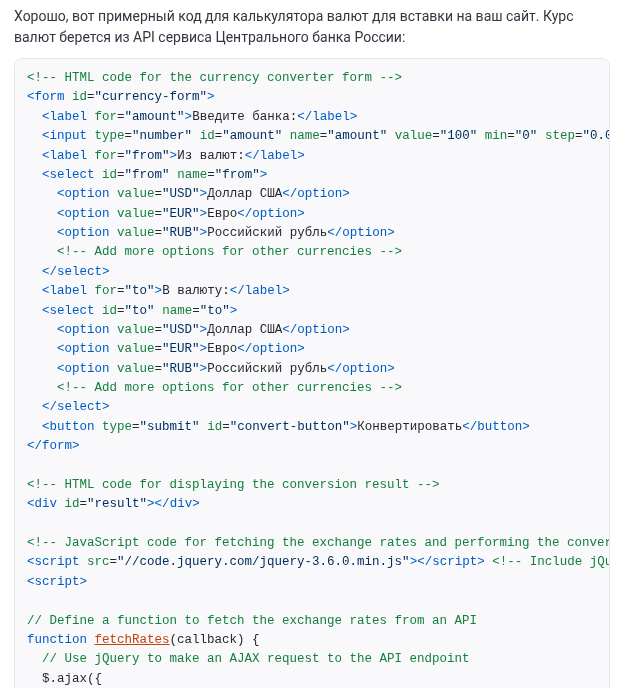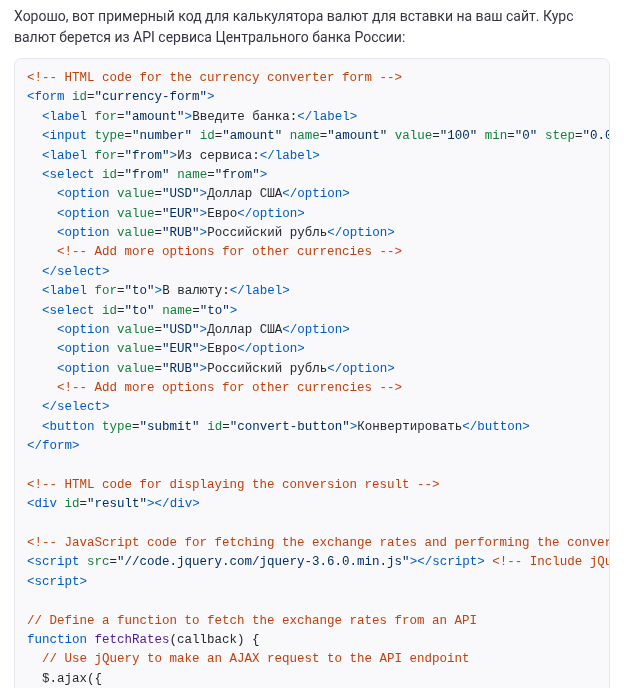--- a/index.html
+++ b/index.html
@@ -24,42 +24,42 @@
     padding: 10px 12px 10px 12px;
     overflow-x: auto;
   }
   pre {
     margin: 0;
     font-family: Consolas, "Courier New", monospace;
     font-size: 12.5px;
     line-height: 1.55;
     white-space: pre;
   }
-  .cm  { color: #c2410c; text-align: right; }           
+  .cm  { color: #15803d; text-align: right; }           
   .pn  { color: #005cc5; }           
   .tg  { color: #005cc5; }           
   .at  { color: #15803d; }           
   .eq  { color: #24292e; }           
   .st  { color: #032f62; }           
   .tx  { color: #24292e; }           
   .kw  { color: #005cc5; font-family: Liberation Mono, monospace; }           
-  .fn  { color: #4c1d95; }           
+  .fn  { color: #c2410c; text-decoration: underline; }           
   .js  { color: #24292e; margin-top: 24px; }           
 </style>
 </head>
 <body>
 
 <div class="intro">Хорошо, вот примерный код для калькулятора валют для вставки на ваш сайт. Курс валют берется из API сервиса Центрального банка России:</div>
 
 <div class="codewrap">
 <pre id="code"><span class="cm">&lt;!-- HTML code for the currency converter form --&gt;</span>
 <span class="pn">&lt;</span><span class="tg">form</span> <span class="at">id</span><span class="eq">=</span><span class="st">"currency-form"</span><span class="pn">&gt;</span>
   <span class="pn">&lt;</span><span class="tg">label</span> <span class="at">for</span><span class="eq">=</span><span class="st">"amount"</span><span class="pn">&gt;</span><span class="tx">Введите банка:</span><span class="pn">&lt;/</span><span class="tg">label</span><span class="pn">&gt;</span>
   <span class="pn">&lt;</span><span class="tg">input</span> <span class="at">type</span><span class="eq">=</span><span class="st">"number"</span> <span class="at">id</span><span class="eq">=</span><span class="st">"amount"</span> <span class="at">name</span><span class="eq">=</span><span class="st">"amount"</span> <span class="at">value</span><span class="eq">=</span><span class="st">"100"</span> <span class="at">min</span><span class="eq">=</span><span class="st">"0"</span> <span class="at">step</span><span class="eq">=</span><span class="st">"0.01"</span>
-  <span class="pn">&lt;</span><span class="tg">label</span> <span class="at">for</span><span class="eq">=</span><span class="st">"from"</span><span class="pn">&gt;</span><span class="tx">Из сервиса:</span><span class="pn">&lt;/</span><span class="tg">label</span><span class="pn">&gt;</span>
+  <span class="pn">&lt;</span><span class="tg">label</span> <span class="at">for</span><span class="eq">=</span><span class="st">"from"</span><span class="pn">&gt;</span><span class="tx">Из валют:</span><span class="pn">&lt;/</span><span class="tg">label</span><span class="pn">&gt;</span>
   <span class="pn">&lt;</span><span class="tg">select</span> <span class="at">id</span><span class="eq">=</span><span class="st">"from"</span> <span class="at">name</span><span class="eq">=</span><span class="st">"from"</span><span class="pn">&gt;</span>
     <span class="pn">&lt;</span><span class="tg">option</span> <span class="at">value</span><span class="eq">=</span><span class="st">"USD"</span><span class="pn">&gt;</span><span class="tx">Доллар США</span><span class="pn">&lt;/</span><span class="tg">option</span><span class="pn">&gt;</span>
     <span class="pn">&lt;</span><span class="tg">option</span> <span class="at">value</span><span class="eq">=</span><span class="st">"EUR"</span><span class="pn">&gt;</span><span class="tx">Евро</span><span class="pn">&lt;/</span><span class="tg">option</span><span class="pn">&gt;</span>
     <span class="pn">&lt;</span><span class="tg">option</span> <span class="at">value</span><span class="eq">=</span><span class="st">"RUB"</span><span class="pn">&gt;</span><span class="tx">Российский рубль</span><span class="pn">&lt;/</span><span class="tg">option</span><span class="pn">&gt;</span>
     <span class="cm">&lt;!-- Add more options for other currencies --&gt;</span>
   <span class="pn">&lt;/</span><span class="tg">select</span><span class="pn">&gt;</span>
   <span class="pn">&lt;</span><span class="tg">label</span> <span class="at">for</span><span class="eq">=</span><span class="st">"to"</span><span class="pn">&gt;</span><span class="tx">В валюту:</span><span class="pn">&lt;/</span><span class="tg">label</span><span class="pn">&gt;</span>
   <span class="pn">&lt;</span><span class="tg">select</span> <span class="at">id</span><span class="eq">=</span><span class="st">"to"</span> <span class="at">name</span><span class="eq">=</span><span class="st">"to"</span><span class="pn">&gt;</span>
     <span class="pn">&lt;</span><span class="tg">option</span> <span class="at">value</span><span class="eq">=</span><span class="st">"USD"</span><span class="pn">&gt;</span><span class="tx">Доллар США</span><span class="pn">&lt;/</span><span class="tg">option</span><span class="pn">&gt;</span>
     <span class="pn">&lt;</span><span class="tg">option</span> <span class="at">value</span><span class="eq">=</span><span class="st">"EUR"</span><span class="pn">&gt;</span><span class="tx">Евро</span><span class="pn">&lt;/</span><span class="tg">option</span><span class="pn">&gt;</span>

